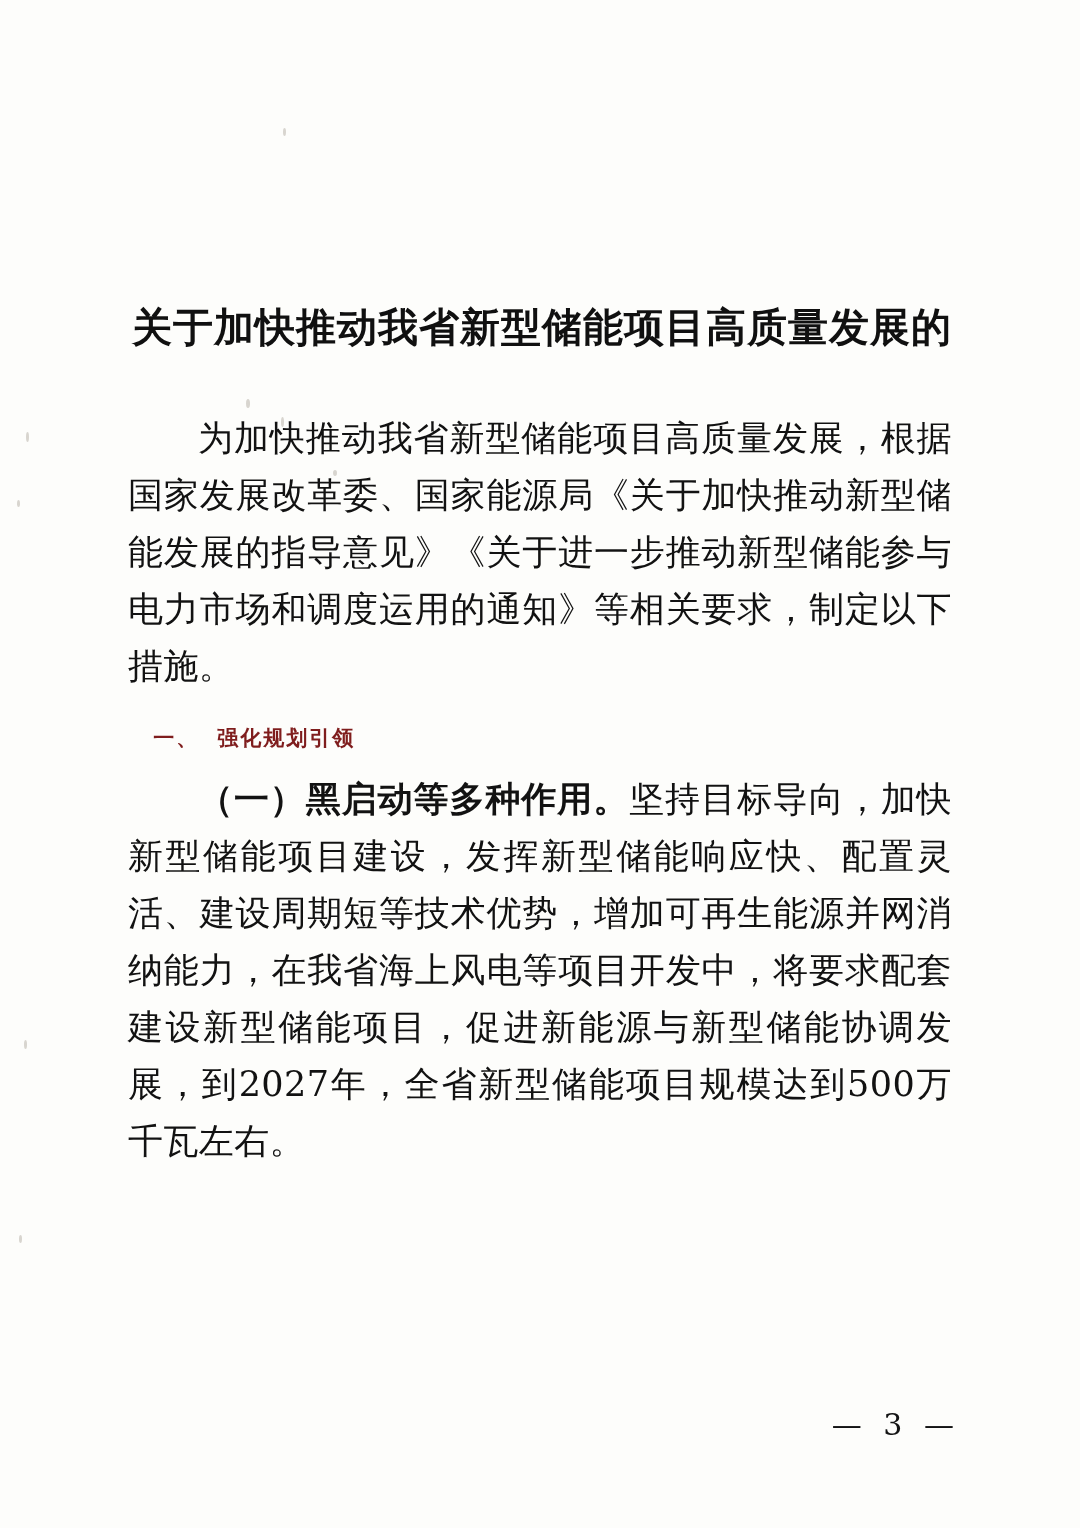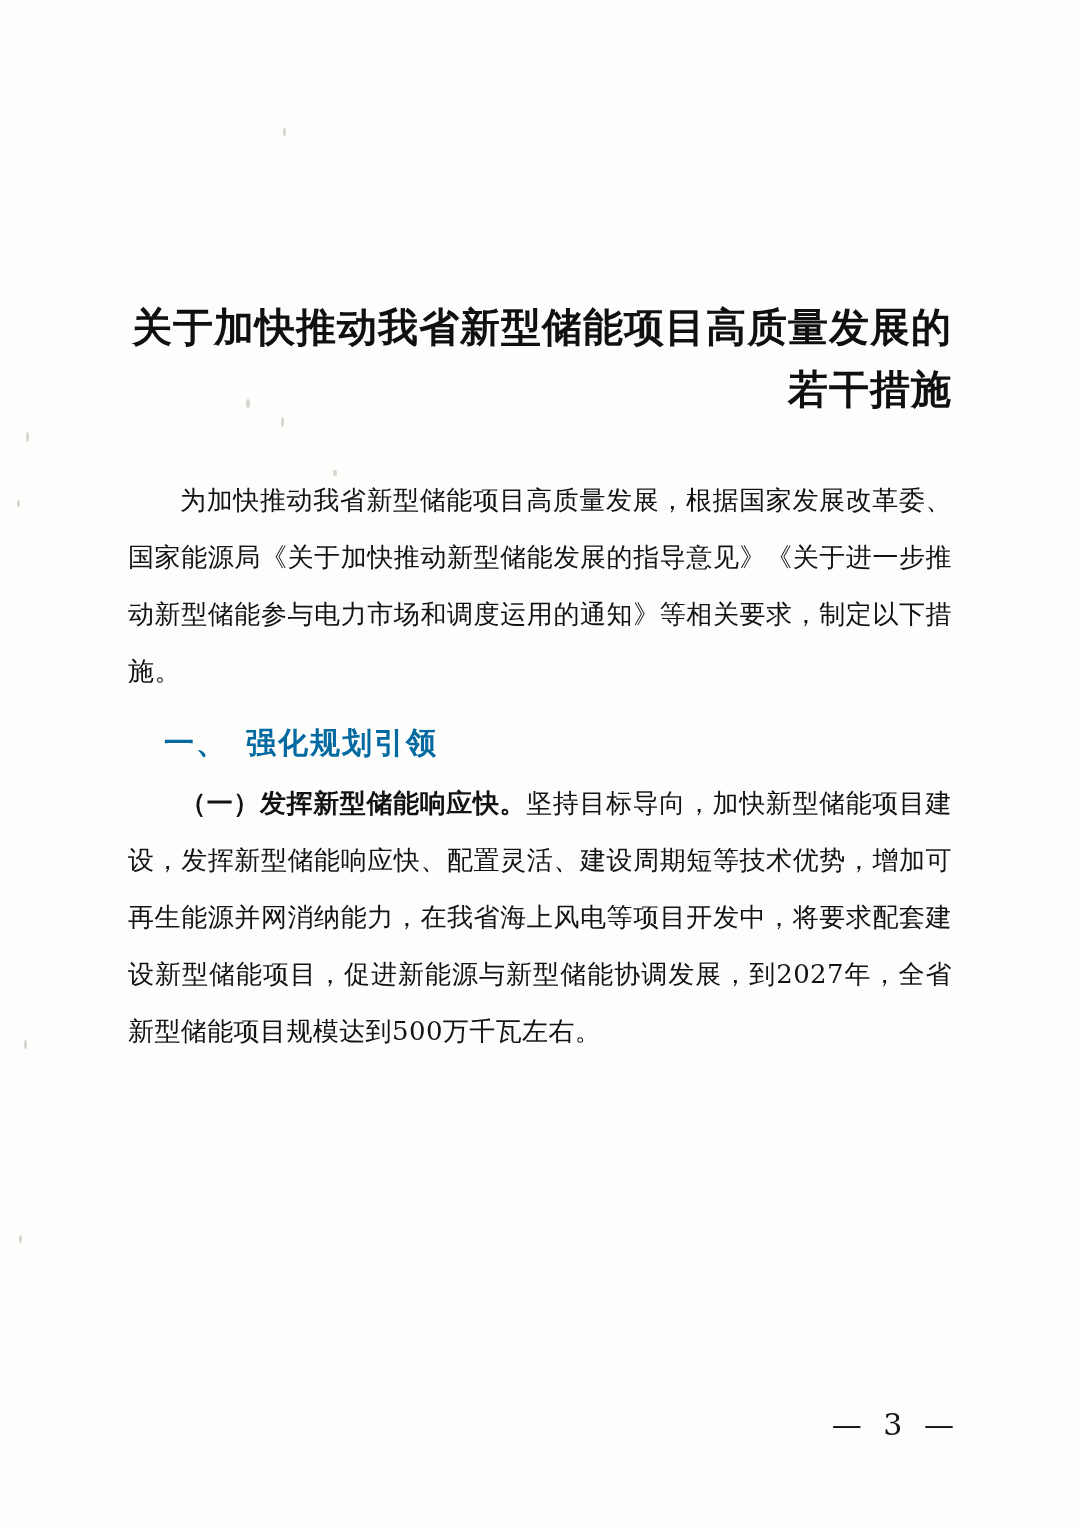--- a/index.html
+++ b/index.html
@@ -43,39 +43,39 @@
     font-size: 40px;
     line-height: 62px;
     letter-spacing: 1px;
     color: #101010;
   }
   .doc-title .line2 {
     display: block;
   }
   p.body-text {
     margin: 0;
-    font-size: 26px;
+    font-size: 35px;
     line-height: 57px;
     text-align: justify;
     text-justify: inter-ideograph;
     text-indent: 2em;
     letter-spacing: 0.4px;
     color: #121212;
   }
   p.first-para {
     margin-top: 52px;
   }
   h2.section-heading {
     margin: 14px 0 2px 0;
-    font-size: 30px;
+    font-size: 21px;
     line-height: 57px;
     font-weight: 700;
     text-indent: 1.2em;
     letter-spacing: 2px;
-    color: #0369a1;
+    color: #7f1d1d;
   }
   h2.section-heading .num {
     margin-right: 18px;
   }
   p.para-item {
     margin-top: 4px;
   }
   .lead-bold {
     font-weight: 700;
   }
@@ -100,31 +100,30 @@
   <div class="speck" style="left:333px;top:470px;width:4px;height:6px;"></div>
   <div class="speck" style="left:26px;top:432px;width:3px;height:10px;"></div>
   <div class="speck" style="left:17px;top:500px;width:3px;height:7px;"></div>
   <div class="speck" style="left:24px;top:1040px;width:3px;height:9px;"></div>
   <div class="speck" style="left:19px;top:1235px;width:3px;height:8px;"></div>
 
   <div class="content">
 
     <h1 class="doc-title">
       <span>关于加快推动我省新型储能项目高质量发展的</span>
-      <span class="line2">若干措施</span>
     </h1>
 
     <p class="body-text first-para">为加快推动我省新型储能项目高质量发展，根据国家发展改革委、国家能源局《关于加快推动新型储能发展的指导意见》《关于进一步推动新型储能参与电力市场和调度运用的通知》等相关要求，制定以下措施。</p>
 
     <h2 class="section-heading">
       <span class="num">一、</span><span>强化规划引领</span>
     </h2>
 
     <p class="body-text para-item">
-      <span class="lead-bold">（一）发挥新型储能响应快。</span><span>坚持目标导向，加快新型储能项目建设，发挥新型储能响应快、配置灵活、建设周期短等技术优势，增加可再生能源并网消纳能力，在我省海上风电等项目开发中，将要求配套建设新型储能项目，促进新能源与新型储能协调发展，到2027年，全省新型储能项目规模达到500万千瓦左右。</span>
+      <span class="lead-bold">（一）黑启动等多种作用。</span><span>坚持目标导向，加快新型储能项目建设，发挥新型储能响应快、配置灵活、建设周期短等技术优势，增加可再生能源并网消纳能力，在我省海上风电等项目开发中，将要求配套建设新型储能项目，促进新能源与新型储能协调发展，到2027年，全省新型储能项目规模达到500万千瓦左右。</span>
     </p>
 
 
   </div>
 
   <div class="page-number">— 3 —</div>
 
 </div>
 
 </body></html>

